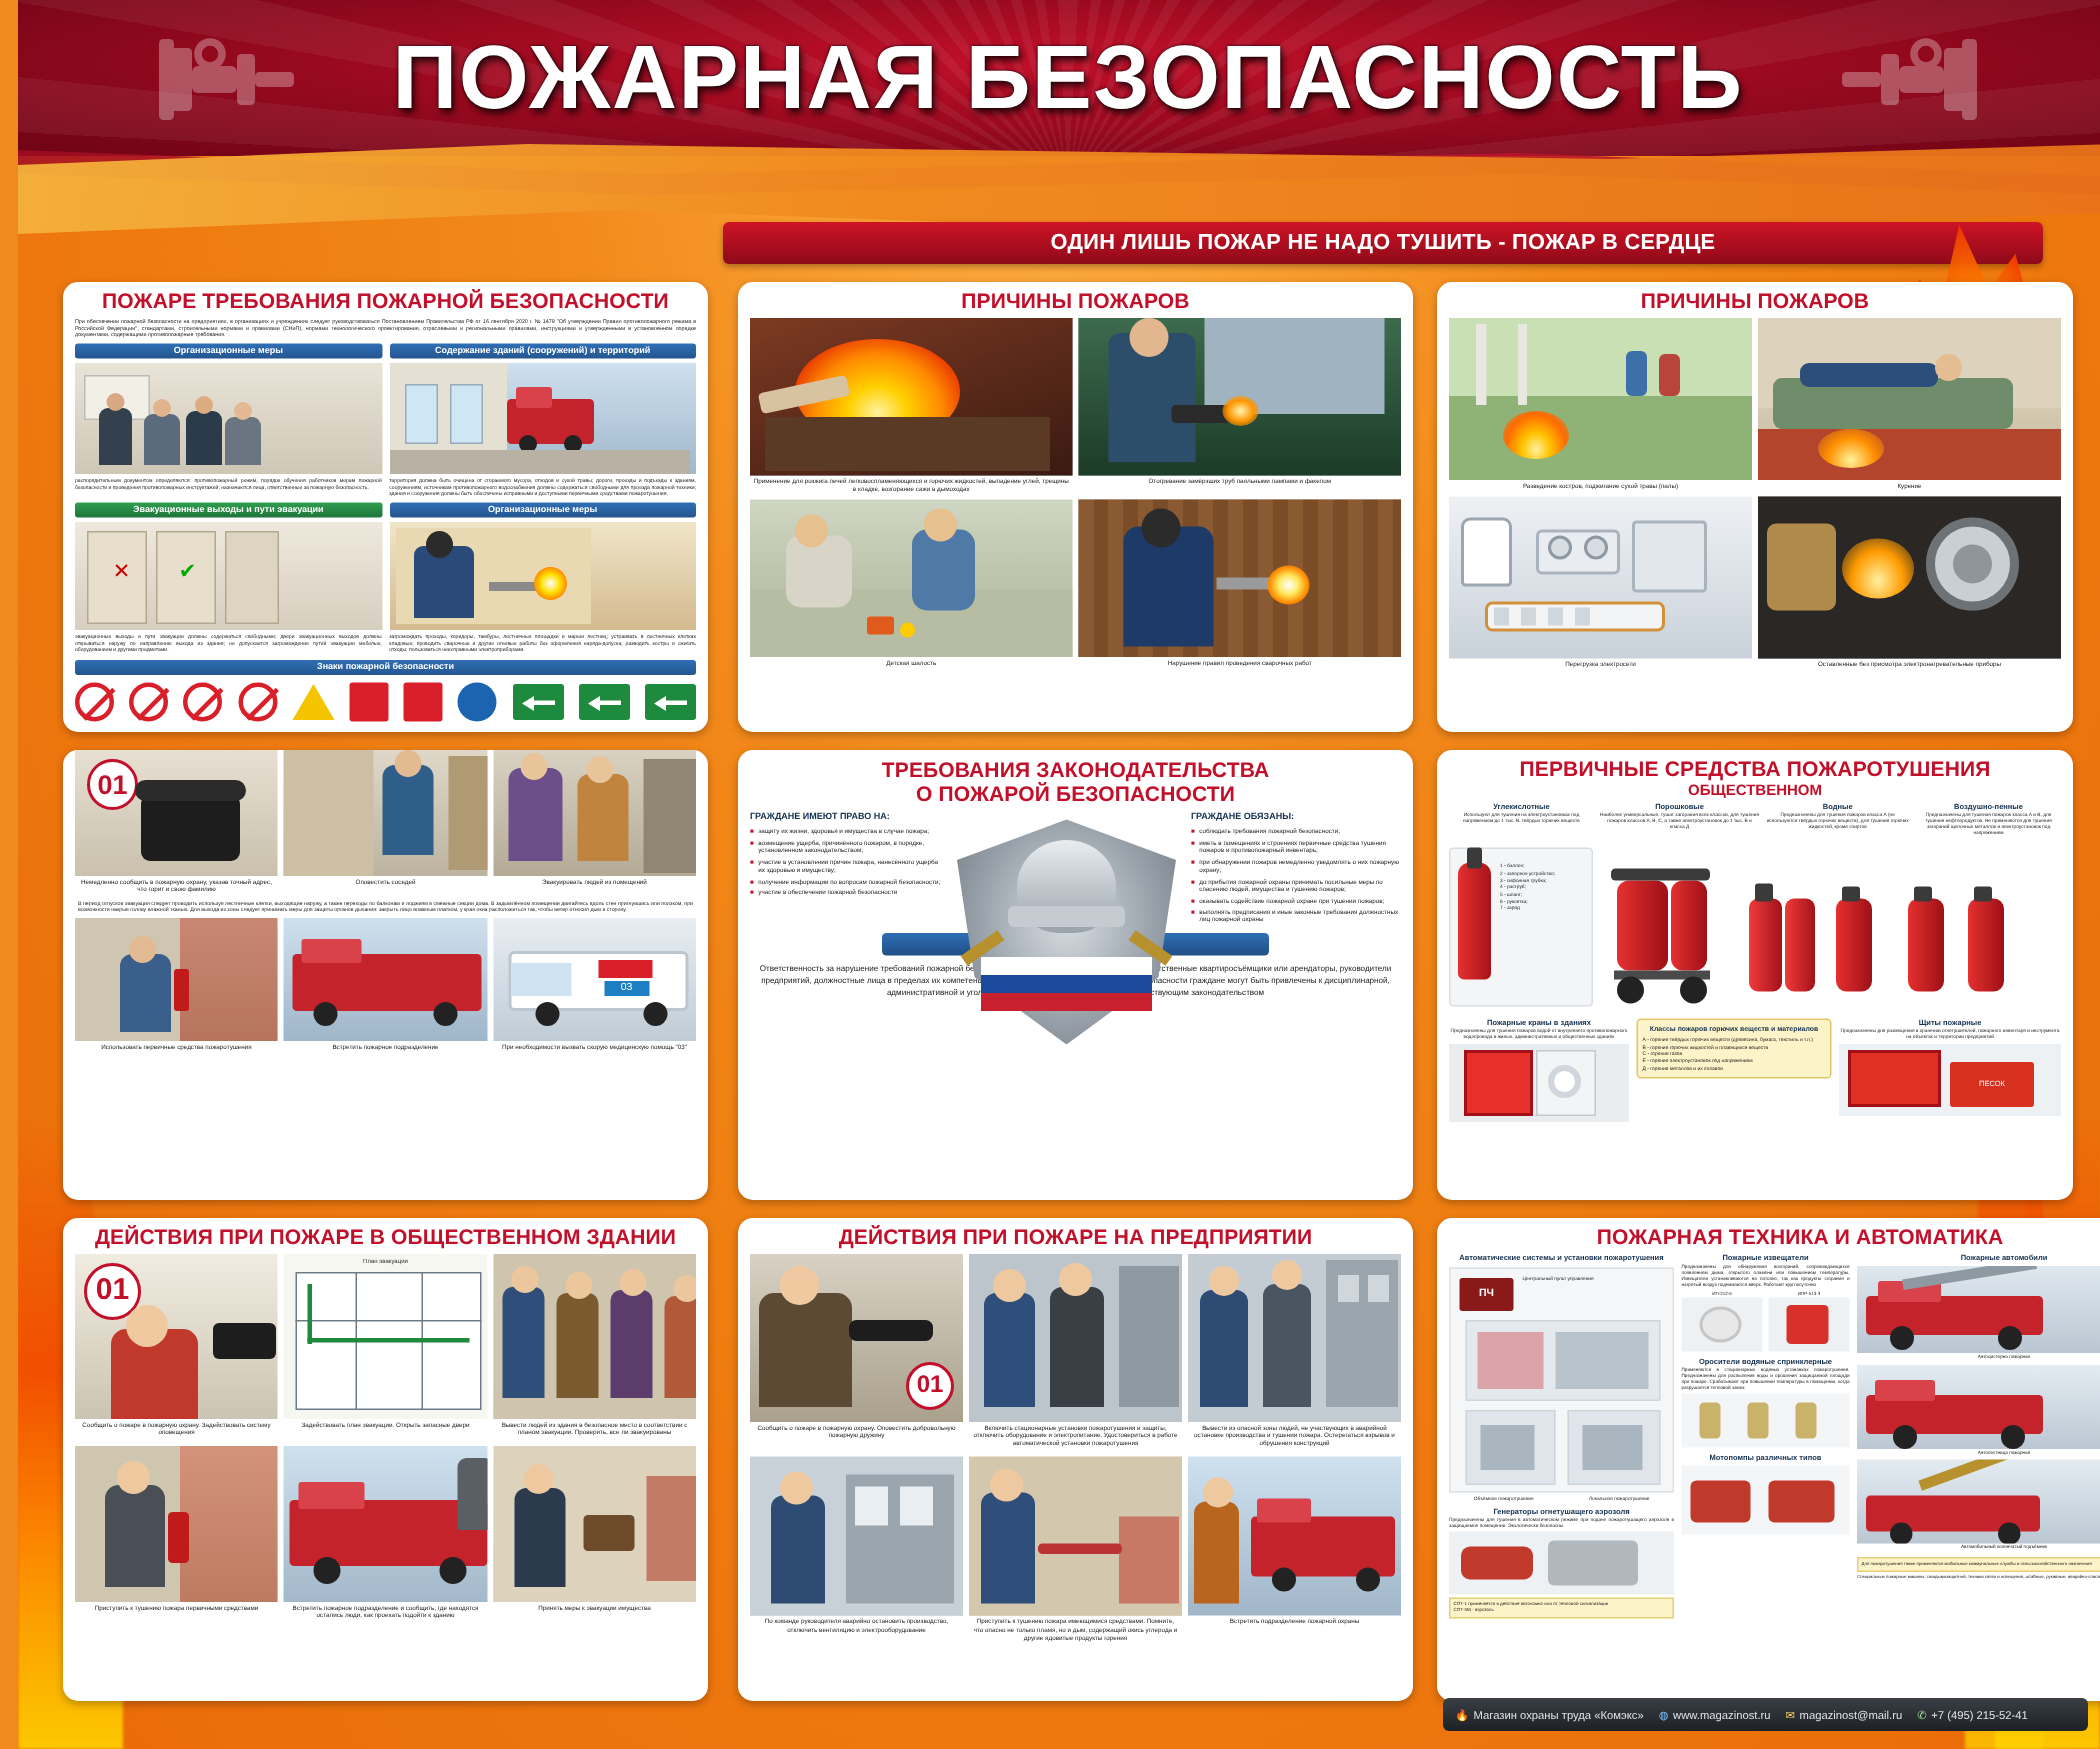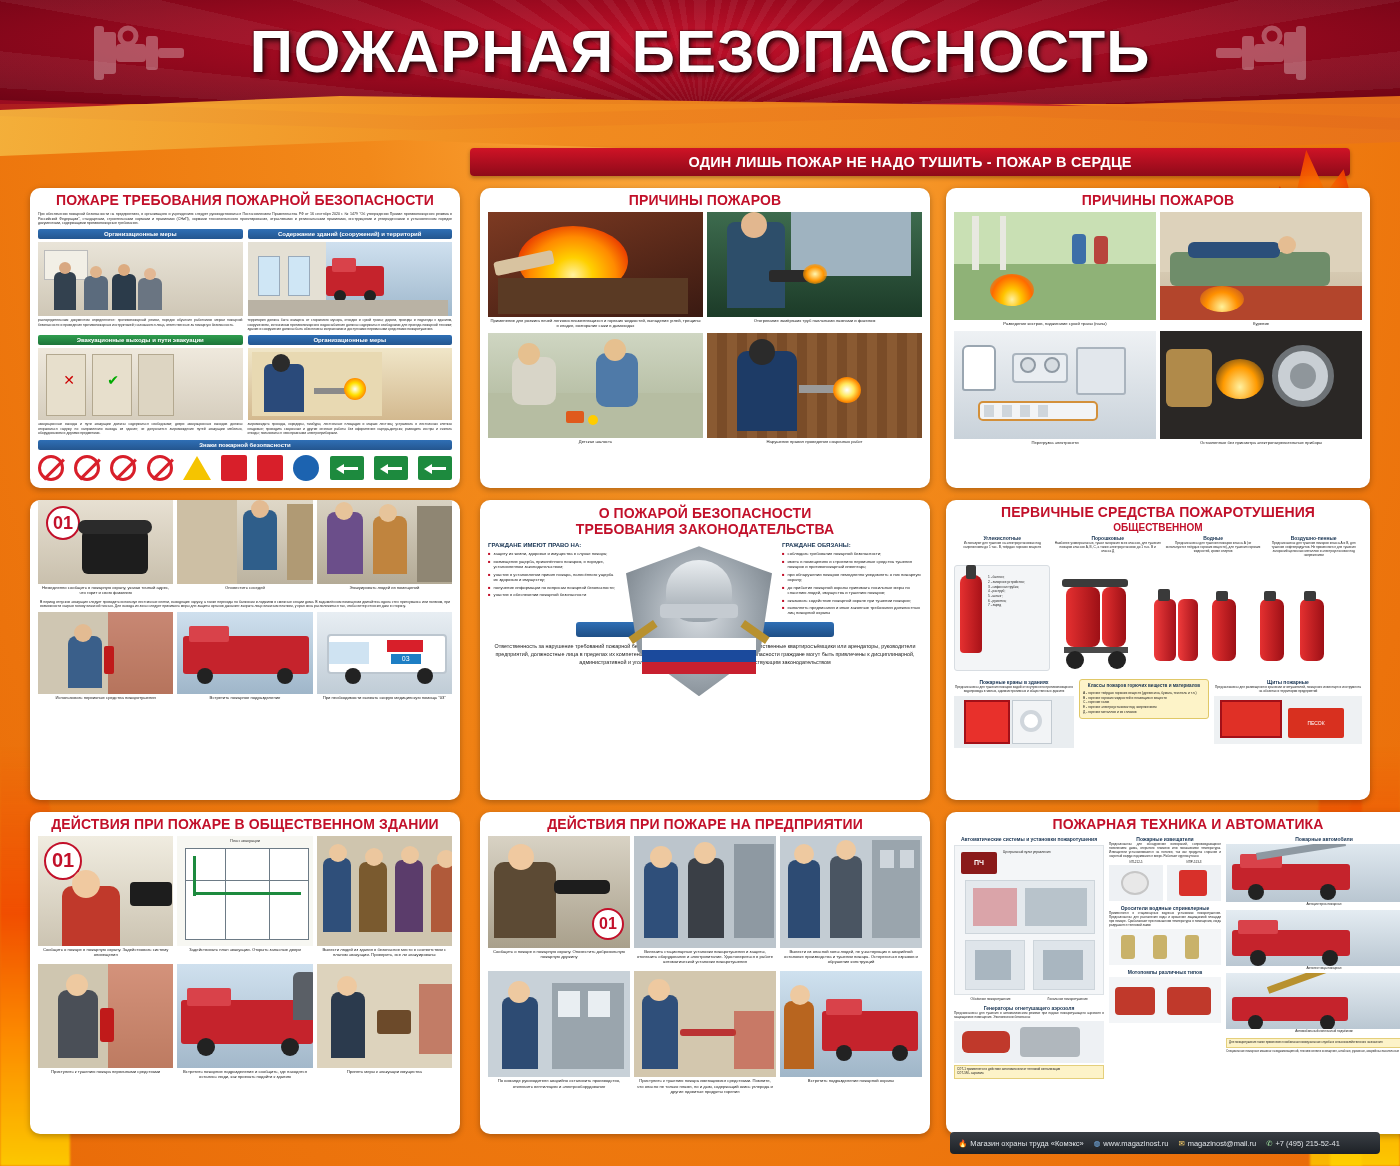--- a/index.html
+++ b/index.html
@@ -14,20 +14,21 @@
     position: relative;
   }
 
   
   .poster {
     position: absolute;
     inset: 0;
     background:
       radial-gradient(ellipse at 50% 0%, #ffb347 0%, #f2891a 35%, #ef7c10 60%, #e96a08 100%);
     overflow: hidden;
+    margin-left: 12px;
   }
   .flame-left, .flame-right {
     position: absolute; bottom: 0; width: 70px; height: 420px;
     background: linear-gradient(to top, #ffd200 0%, #ff9000 30%, #f24b00 60%, rgba(242,75,0,0) 100%);
     filter: blur(1px);
     opacity: .9;
   }
   .flame-left { left: 0; border-top-right-radius: 60% 100%; }
   .flame-right { right: 0; border-top-left-radius: 60% 100%; }
   .flame-right.b { right: 38px; height: 520px; width: 52px; opacity:.75;}
@@ -458,22 +459,22 @@
           <div class="sc rnd" style="left:28px;top:56px;width:16px;height:16px;background:#222;"></div>
           <div class="sc rnd" style="left:100px;top:56px;width:16px;height:16px;background:#222;"></div>
         </div>
         <div class="cap">При необходимости вызвать скорую медицинскую помощь "03"</div>
       </div>
     </div>
   </div>
 
   <div class="panel" style="left:480px; top:500px; width:450px; height:300px;">
     <div class="ptitle" style="padding-top:6px;">
+      <div>ТРЕБОВАНИЯ ЗАКОНОДАТЕЛЬСТВА</div>
       <div>О ПОЖАРОЙ БЕЗОПАСНОСТИ</div>
-      <div>ТРЕБОВАНИЯ ЗАКОНОДАТЕЛЬСТВА</div>
     </div>
     <div style="display:flex; padding:2px 8px 0; gap:4px;">
       <div style="width:128px;">
         <div style="font-size:6px; font-weight:bold; color:#14304f; margin-bottom:3px;">ГРАЖДАНЕ ИМЕЮТ ПРАВО НА:</div>
         <div class="tiny" style="font-size:4.2px;">
           <div style="display:flex;gap:3px;margin-bottom:2px;">
               <span style="color:#c2102a;">■</span>
               <span>защиту их жизни, здоровья и имущества в случае пожара;</span>
             </div>
           <div style="display:flex;gap:3px;margin-bottom:2px;">

